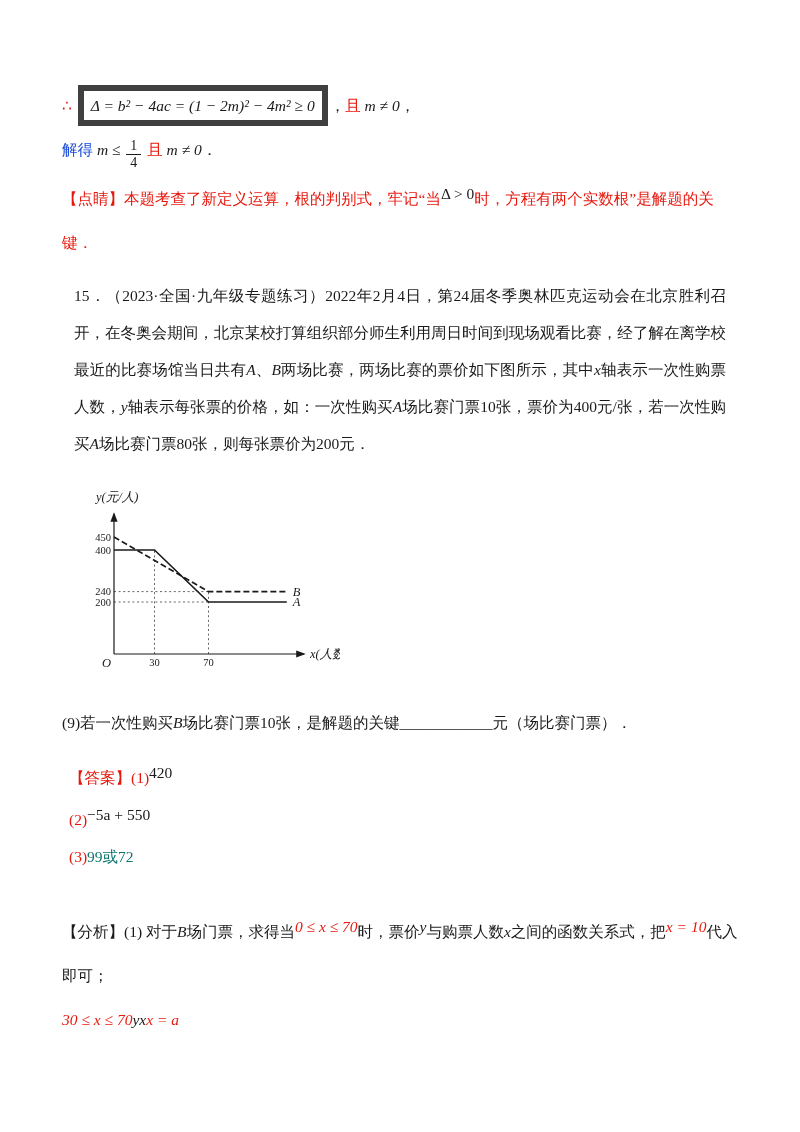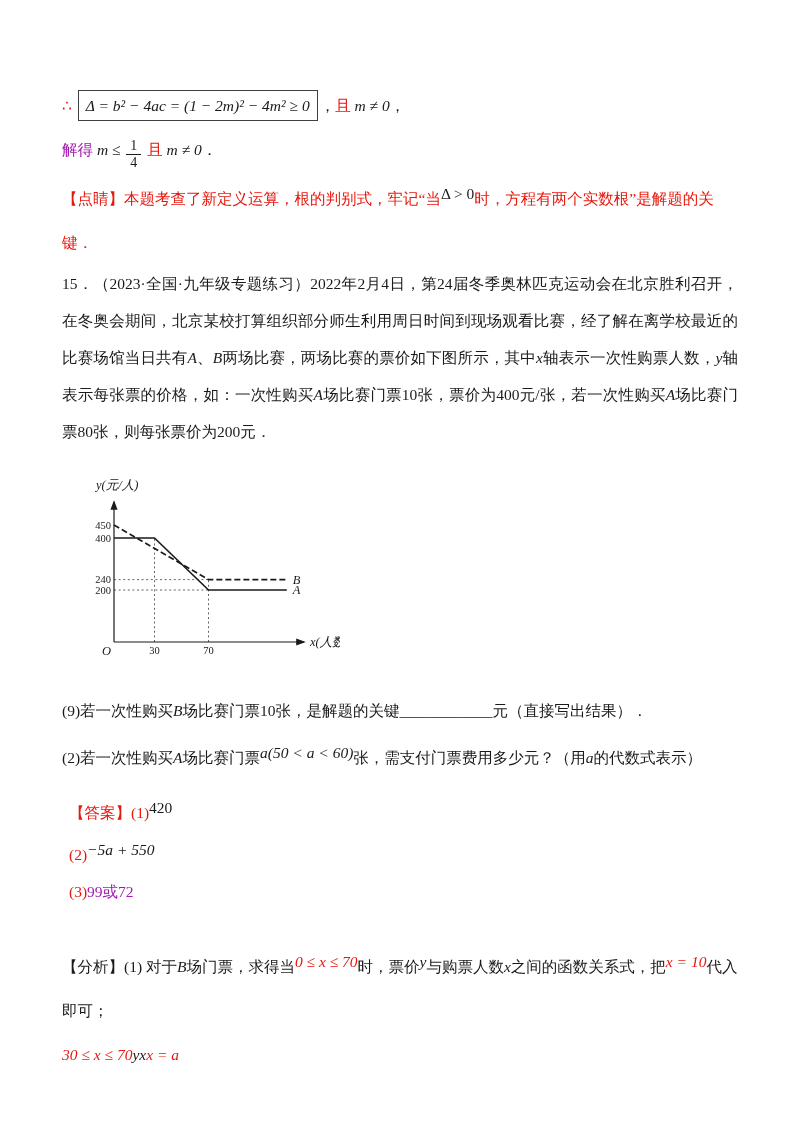--- a/index.html
+++ b/index.html
@@ -6,33 +6,33 @@
   html, body { margin: 0; padding: 0; }
   body {
     width: 800px; height: 1132px; overflow: hidden;
     background: #ffffff;
     font-family: "Liberation Serif", "DejaVu Serif", serif;
     font-size: 15.5px; color: #1a1a1a;
   }
   .page { padding: 84px 62px 0 62px; }
 
   .line { margin: 0; line-height: 38px; }
-  .para { margin: 0; line-height: 37px; text-align: justify; }
+  .para { margin: 12px; line-height: 37px; text-align: justify; }
   .q { margin: 0; line-height: 42px; }
   .sol .line { line-height: 44px; }
   .remark { line-height: 40px; }
 
   .ans { margin-top: 10px; margin-left: 7px; }
   .ans .line { line-height: 37px; }
   .analysis { margin-top: 30px; }
   .analysis .line { line-height: 44px; }
 
   
   .mraise { vertical-align: 5px; }
-  .mbox { border: 1px solid #404040; padding: 6px 7px; margin: 0 2px; }
+  .mbox { border: 6px solid #404040; padding: 6px 7px; margin: 0 2px; }
   .frac { display: inline-block; vertical-align: -0.85em; text-align: center;
           font-size: 0.9em; line-height: 1.15; margin: 0 2px; }
   .frac .fn { display: block; padding: 0 4px; border-bottom: 1px solid #1a1a1a; }
   .frac .fd { display: block; }
 
   
   figure.graph { margin: 24px 0 14px 26px; }
   .axis   { stroke: #1a1a1a; stroke-width: 1.2; fill: none; }
   .series { fill: none; stroke: #1a1a1a; stroke-width: 1.6; }
   .series.dashed { stroke-dasharray: 6 3; }
@@ -41,21 +41,21 @@
   .slabel { font-size: 12.5px; font-style: italic; fill: #1a1a1a; }
   .alabel { font-size: 12.5px; font-style: italic; fill: #1a1a1a; }
 </style>
 </head>
 <body>
 
 <div class="page">
 
   <div class="sol">
     <p class="line"><span style="color: rgb(232, 23, 12);">∴</span><span> </span><span class="mbox" style="font-style: italic;">Δ = b² − 4ac = (1 − 2m)² − 4m² ≥ 0</span><span>，</span><span style="color: rgb(232, 23, 12);">且</span><span> </span><span style="font-style: italic;">m ≠ 0</span><span>，</span></p>
-    <p class="line"><span style="color: #a21caf;">解得</span><span> </span><span style="font-style: italic;">m</span><span> ≤ </span><span class="frac"><span class="fn">1</span><span class="fd">4</span></span><span> </span><span style="color: rgb(232, 23, 12);">且</span><span> </span><span style="font-style: italic;">m ≠ 0</span><span>．</span></p>
+    <p class="line"><span style="color: #1d4ed8;">解得</span><span> </span><span style="font-style: italic;">m</span><span> ≤ </span><span class="frac"><span class="fn">1</span><span class="fd">4</span></span><span> </span><span style="color: rgb(232, 23, 12);">且</span><span> </span><span style="font-style: italic;">m ≠ 0</span><span>．</span></p>
     <p class="line remark"><span style="color: rgb(232, 23, 12);">【点睛】本题考查了新定义运算，根的判别式，牢记“当</span><span class="mraise" style="">Δ &gt; 0</span><span style="color: rgb(232, 23, 12);">时，方程有两个实数根”是解题的关键．</span></p>
   </div>
 
   <p class="para"><span>15．（2023·全国·九年级专题练习）2022年2月4日，第24届冬季奥林匹克运动会在北京胜利召开，在冬奥会期间，北京某校打算组织部分师生利用周日时间到现场观看比赛，经了解在离学校最近的比赛场馆当日共有</span><span style="font-style: italic;">A</span><span>、</span><span style="font-style: italic;">B</span><span>两场比赛，两场比赛的票价如下图所示，其中</span><span style="font-style: italic;">x</span><span>轴表示一次性购票人数，</span><span style="font-style: italic;">y</span><span>轴表示每张票的价格，如：一次性购买</span><span style="font-style: italic;">A</span><span>场比赛门票10张，票价为400元/张，若一次性购买</span><span style="font-style: italic;">A</span><span>场比赛门票80张，则每张票价为200元．</span></p>
 
   <figure class="graph">
     <svg width="252" height="198" viewBox="0 0 252 198" aria-hidden="false">
       <defs>
         <marker id="arr" markerWidth="9" markerHeight="8" refX="6.5" refY="3" orient="auto">
           <path d="M0,0 L8,3 L0,6 Z" fill="#1a1a1a"></path>
@@ -85,28 +85,27 @@
           <text x="23" y="119.5" text-anchor="end" class="tick">200</text>
         </g>
       <g>
           <text x="66.5" y="180" text-anchor="middle" class="tick">30</text>
           <text x="120.5" y="180" text-anchor="middle" class="tick">70</text>
         </g>
     </svg>
   </figure>
 
   <div>
-    <p class="q"><span>(9)若一次性购买</span><span style="font-style: italic;">B</span><span>场比赛门票10张，是解题的关键</span><span>____________</span><span>元（直接写出结果）．</span></p>
-    <p class="q"><span>(2)若一次性购买</span><span style="font-style: italic;">A</span><span>场比赛门票</span><span class="mraise" style="font-style: italic;">a(50 &lt; a &lt; 60)</span><span>张，需支付门票费用多少元？（用</span><span style="font-style: italic;">a</span><span>的代数式表示）</span></p>
+    <p class="q"><span>(9)若一次性购买</span><span style="font-style: italic;">B</span><span>场比赛门票10张，是解题的关键</span><span>____________</span><span>元（场比赛门票）．</span></p>
   </div>
 
   <div class="ans">
     <p class="line"><span style="color: rgb(232, 23, 12);">【答案】(1)</span><span class="mraise">420</span></p>
-    <p class="line"><span style="color: rgb(232, 23, 12);">(2)</span><span class="mraise" style="font-style: italic;">−5a + 550</span></p>
-    <p class="line"><span style="color: rgb(232, 23, 12);">(3)</span><span style="color: #a21caf;">99或72</span></p>
+    <p class="line"><span style="color: rgb(232, 23, 12);">(2)</span><span class="mraise" style="">−5a + 550</span></p>
+    <p class="line"><span style="color: rgb(232, 23, 12);">(3)</span><span style="color: #0f766e;">99或72</span></p>
   </div>
 
   <div class="analysis">
     <p class="line"><span>【分析】(1) 对于</span><span style="font-style: italic;">B</span><span>场门票，求得当</span><span class="mraise" style="color: rgb(232, 23, 12); font-style: italic;">0 ≤ x ≤ 70</span><span>时，票价</span><span class="mraise" style="font-style: italic;">y</span><span>与购票人数</span><span style="font-style: italic;">x</span><span>之间的函数关系式，把</span><span class="mraise" style="color: rgb(232, 23, 12); font-style: italic;">x = 10</span><span>代入即可；</span></p>
     <p class="line"><span class="mraise" style="color: rgb(232, 23, 12); font-style: italic;">30 ≤ x ≤ 70</span><span class="mraise" style="font-style: italic;">y</span><span class="mraise" style="font-style: italic;">x</span><span class="mraise" style="color: rgb(232, 23, 12); font-style: italic;">x = a</span></p>
 
   </div>
 
 </div>
 

